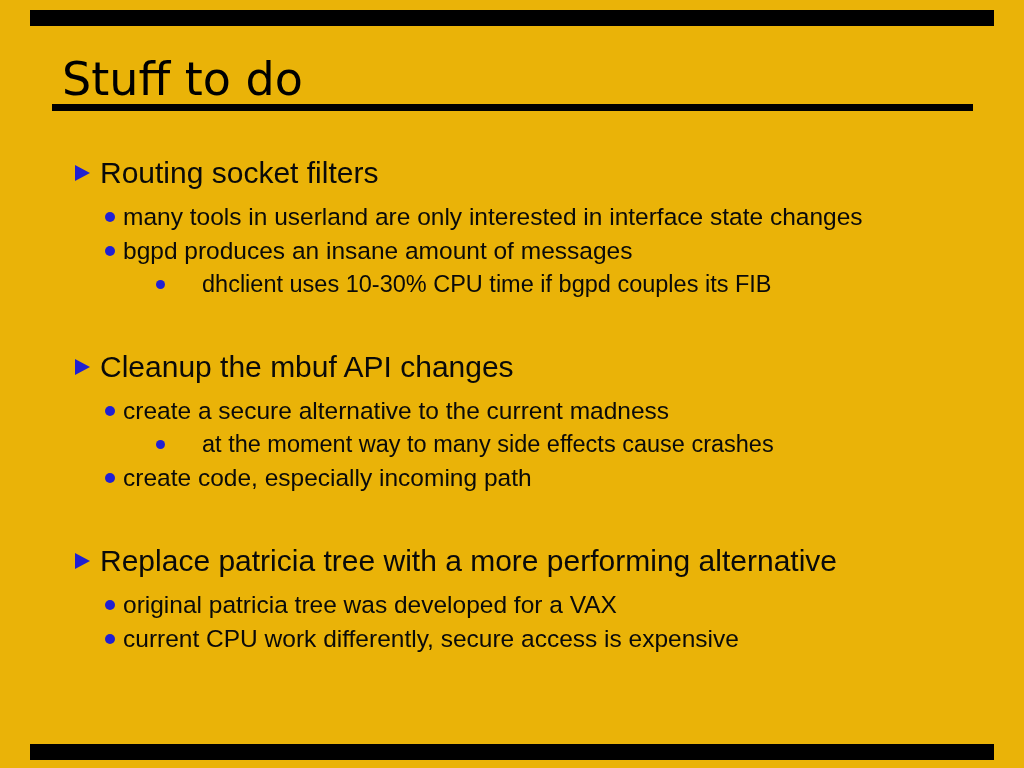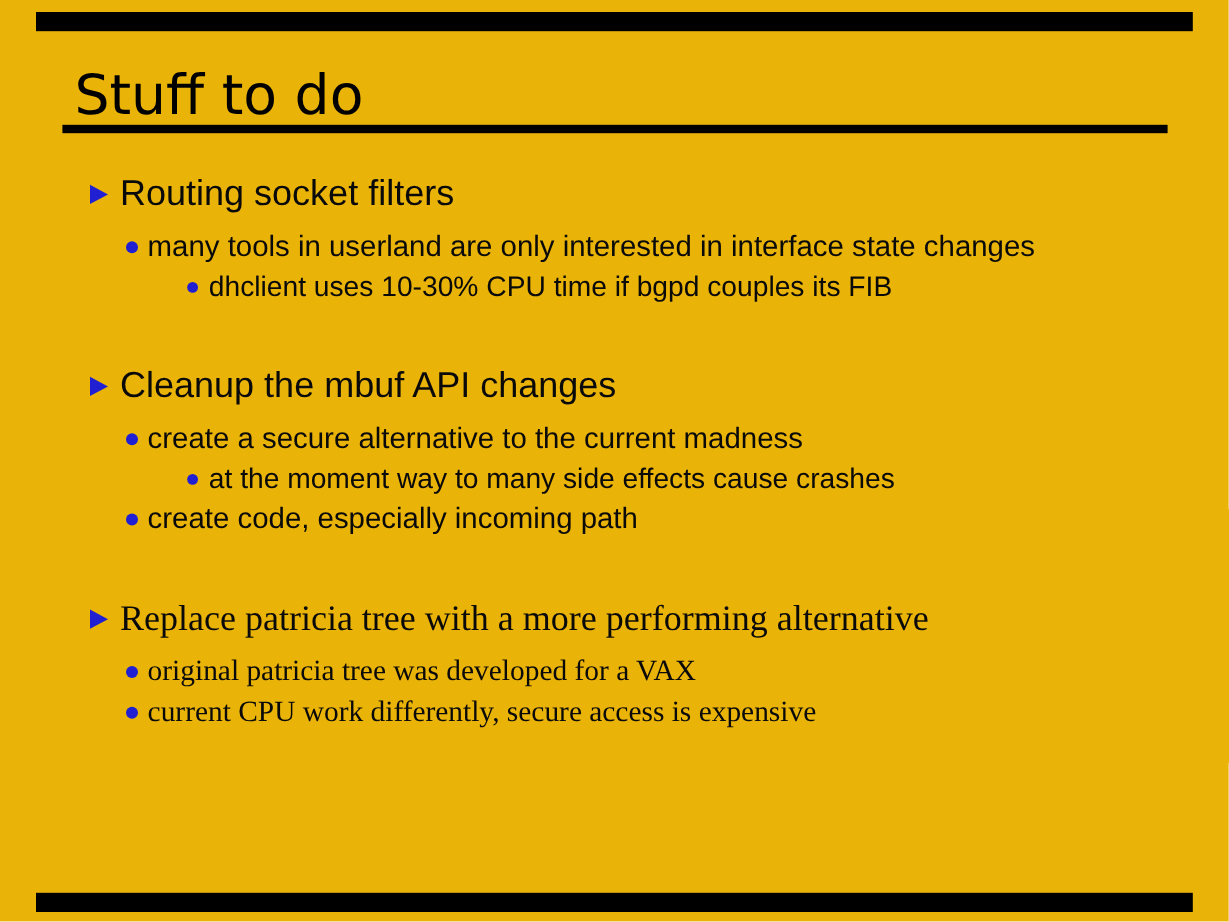--- a/index.html
+++ b/index.html
@@ -37,41 +37,41 @@
     position: absolute;
     left: 52px;
     top: 104px;
     width: 921px;
     height: 7px;
     background: var(--bar-color, #000000);
   }
   .content {
     position: absolute;
     left: 60px;
-    top: 142px;
+    top: 153px;
     width: 905px;
   }
   .section { margin-bottom: 46px; }
-  .section:last-child { margin-bottom: 0; font-family: Liberation Serif, serif; }
+  .section:last-child { margin-bottom: 0; }
   .row { display: flex; align-items: flex-start; }
   .row .txt { color: #0a0a0a; }
   .row.l1 { padding-left: 15px; }
   .row.l1 .txt {
     font-size: 30px;
     line-height: 40px;
     max-width: 780px;
   }
   .row.l1 { margin-bottom: 7px; }
   .row.l2 { padding-left: 45px; }
   .row.l2 .txt {
     font-size: 24.5px;
     line-height: 34px;
     max-width: 800px;
   }
-  .row.l3 { padding-left: 96px; }
+  .row.l3 { padding-left: 96px; gap: 28px; }
   .row.l3 .txt {
     font-size: 23.5px;
     line-height: 33px;
     max-width: 760px;
   }
   .tri {
     flex: none;
     width: 0;
     height: 0;
     border-left: 15px solid var(--bullet-color, #2222cc);
@@ -110,20 +110,24 @@
 
     <div class="section">
       <div class="row l1">
         <span class="tri"></span>
         <span class="txt">Routing socket filters</span>
       </div>
       <div class="row l2">
         <span class="dot"></span>
         <span class="txt">many tools in userland are only interested in interface state changes</span>
       </div>
+      <div class="row l2">
+        <span class="dot"></span>
+        <span class="txt">bgpd produces an insane amount of messages</span>
+      </div>
       <div class="row l3">
         <span class="dot"></span>
         <span class="txt">dhclient uses 10-30% CPU time if bgpd couples its FIB</span>
       </div>
     </div>
 
     <div class="section">
       <div class="row l1">
         <span class="tri"></span>
         <span class="txt">Cleanup the mbuf API changes</span>

